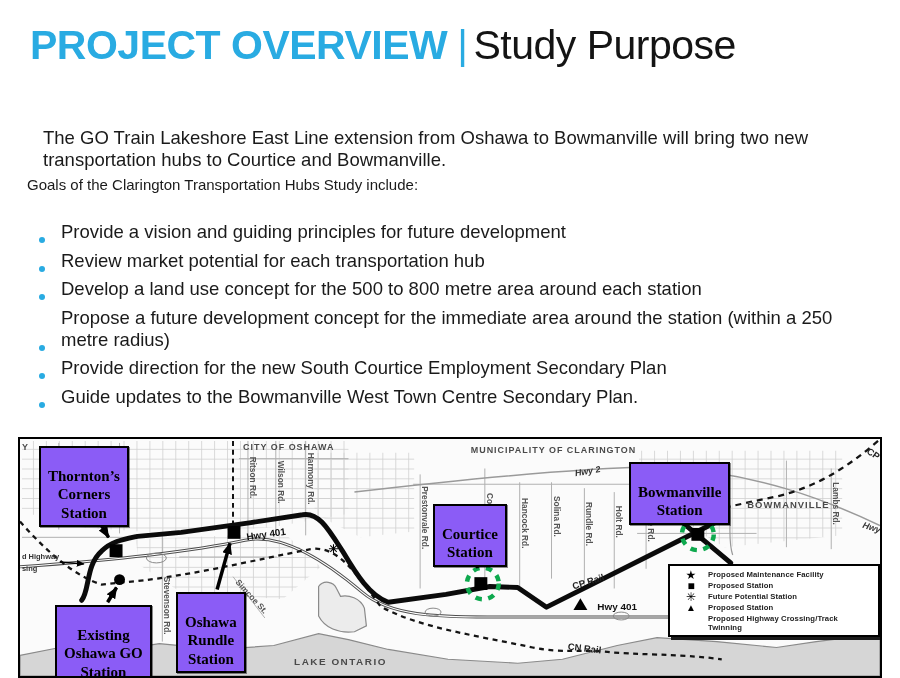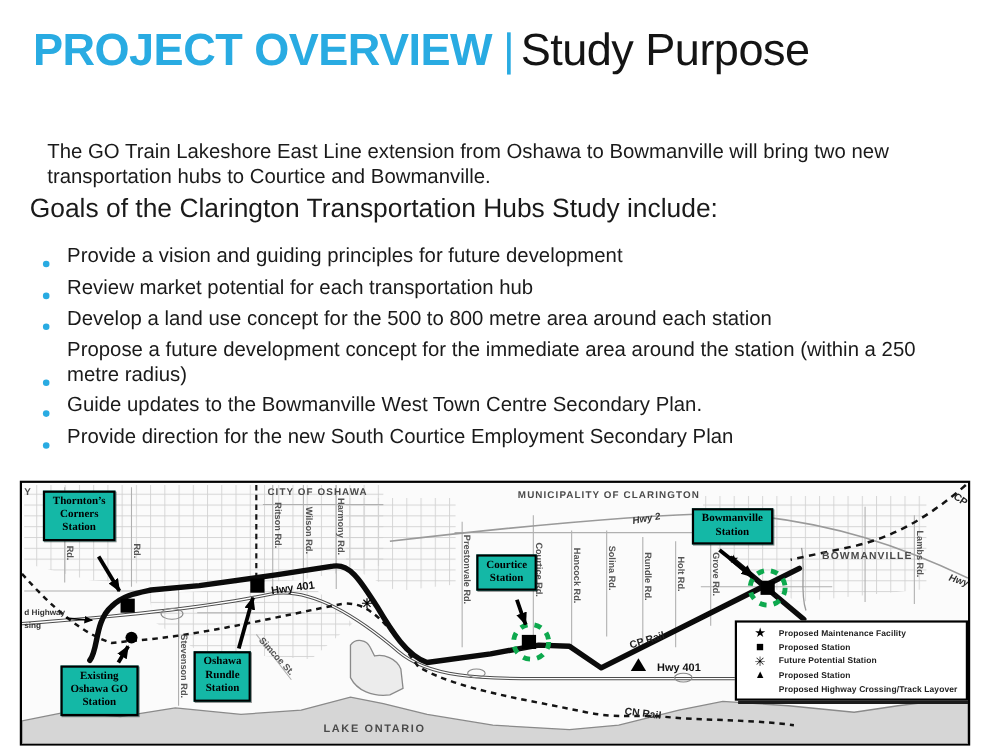--- a/index.html
+++ b/index.html
@@ -7,32 +7,32 @@
   .slide{position:relative;width:900px;height:547px;background:#fff;}
 
   
   .title{position:absolute;left:30px;top:22px;font-size:41px;letter-spacing:-0.5px;white-space:nowrap;}
   .title .primary{color:#29ABE2;font-weight:bold;}
   .title .sep{color:#29ABE2;font-weight:300;padding:0 6px 0 10px;}
   .title .secondary{color:#141414;font-weight:400;}
 
   
   .para{position:absolute;left:27px;top:111px;width:842px;font-size:18.5px;line-height:22px;color:#1a1a1a;}
-  .goals{position:absolute;left:27px;top:176px;width:842px;font-size:24px;color:#1a1a1a;}
+  .goals{position:absolute;left:27px;top:176px;width:842px;font-size:15px;color:#1a1a1a;}
   .bullets{position:absolute;left:27px;top:221px;width:848px;margin:0;padding:0;list-style:none;}
   .bullets li{display:flex;align-items:flex-end;margin-bottom:6.5px;font-size:18.5px;line-height:22px;color:#1a1a1a;}
   .bullets .dot{flex:0 0 auto;width:6px;height:6px;border-radius:50%;background:#29ABE2;margin:8px 16px 0 12px;}
 
   
   .map{position:absolute;left:18px;top:437px;width:864px;height:241px;border:2px solid #000;
        box-sizing:border-box;background:#fbfbfb;overflow:hidden;}
   .map svg{position:absolute;left:0;top:0;width:860px;height:237px;display:block;}
 
-  .station-label{position:absolute;background:#14b8a6;border:2px solid #000;padding:2px 7px 3px 7px;
-      font-family:"Liberation Serif",serif;font-weight:bold;font-size:10px;line-height:1.22;
+  .station-label{position:absolute;background:#8b5cf6;border:2px solid #000;padding:19px 7px 3px 7px;
+      font-family:"Liberation Serif",serif;font-weight:bold;font-size:15px;line-height:1.22;
       text-align:center;color:#000;white-space:pre-line;box-shadow:1px 1px 0 rgba(0,0,0,.45);z-index:5;}
   .lbl-thornton{left:19px;top:7px;}
   .lbl-existing{left:35px;top:166px;}
   .lbl-central{left:156px;top:153px;}
   .lbl-courtice{left:413px;top:65px;}
   .lbl-bowmanville{left:609px;top:23px;}
 
   .legend{position:absolute;left:648px;top:125px;width:212px;height:73px;background:#fff;
       border:2px solid #000;box-sizing:border-box;box-shadow:3px 3px 0 #1b1b1b;z-index:6;
       display:flex;flex-direction:column;justify-content:space-around;padding:3px 4px;}
@@ -74,25 +74,25 @@
     <li>
         <span class="dot"></span>
         <span>Develop a land use concept for the 500 to 800 metre area around each station</span>
       </li>
     <li>
         <span class="dot"></span>
         <span>Propose a future development concept for the immediate area around the station (within a 250 metre radius)</span>
       </li>
     <li>
         <span class="dot"></span>
+        <span>Provide direction for the new South Courtice Employment Secondary Plan</span>
+      </li>
+    <li>
+        <span class="dot"></span>
         <span>Guide updates to the Bowmanville West Town Centre Secondary Plan.</span>
-      </li>
-    <li>
-        <span class="dot"></span>
-        <span>Provide direction for the new South Courtice Employment Secondary Plan</span>
       </li>
   </ul>
 
   <div class="map">
     <svg viewBox="0 0 864 241" preserveAspectRatio="none">
       <defs>
         <pattern id="blk" width="13" height="10" patternUnits="userSpaceOnUse">
           <path d="M0 .5 H13 M.5 0 V10" stroke="#cccccc" stroke-width="0.8" fill="none"></path>
         </pattern>
         <marker id="ah" markerUnits="userSpaceOnUse" markerWidth="14" markerHeight="12" refX="11" refY="5" orient="auto">
@@ -228,17 +228,17 @@
       <div class="row">
         <span class="sym">✳</span>
         <span class="txt">Future Potential Station</span>
       </div>
       <div class="row">
         <span class="sym tri">▲</span>
         <span class="txt">Proposed Station</span>
       </div>
       <div class="row">
         <span class="sym"><span class="swatch"></span></span>
-        <span class="txt">Proposed Highway Crossing/Track Layover</span>
+        <span class="txt">Proposed Highway Crossing/Track Twinning</span>
       </div>
     </div>
   </div>
 </div>
 
 </body></html>

